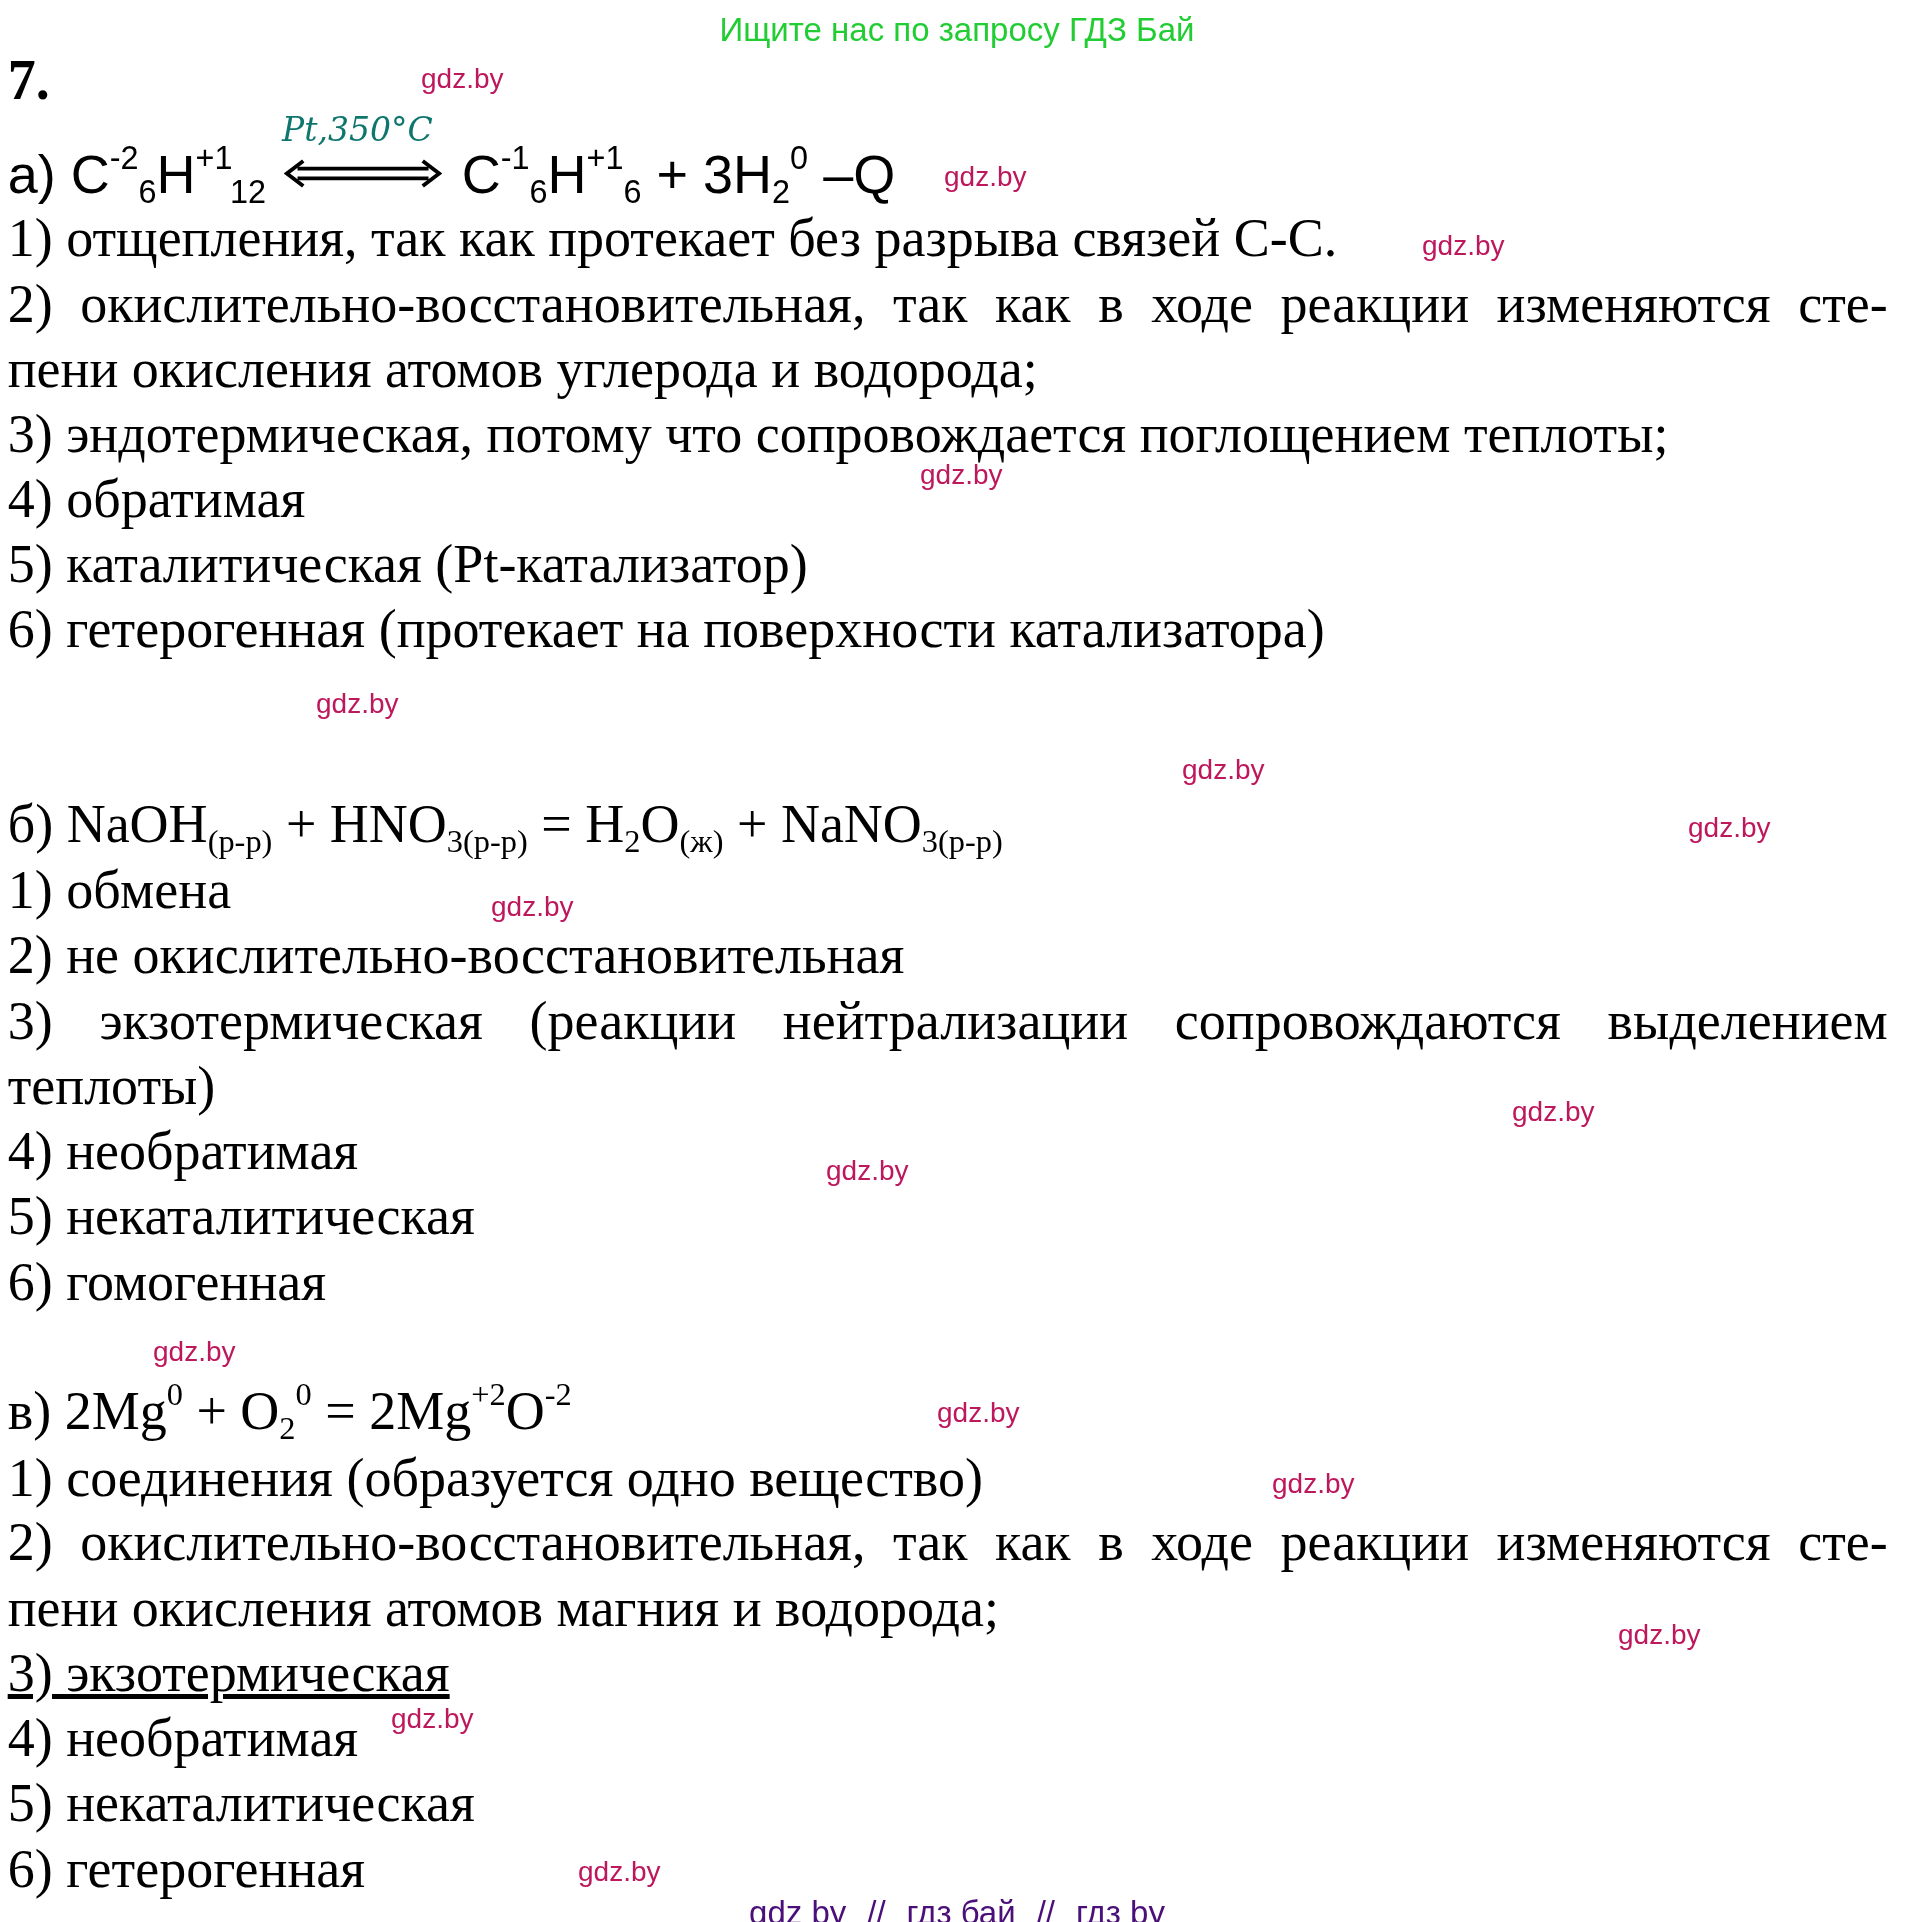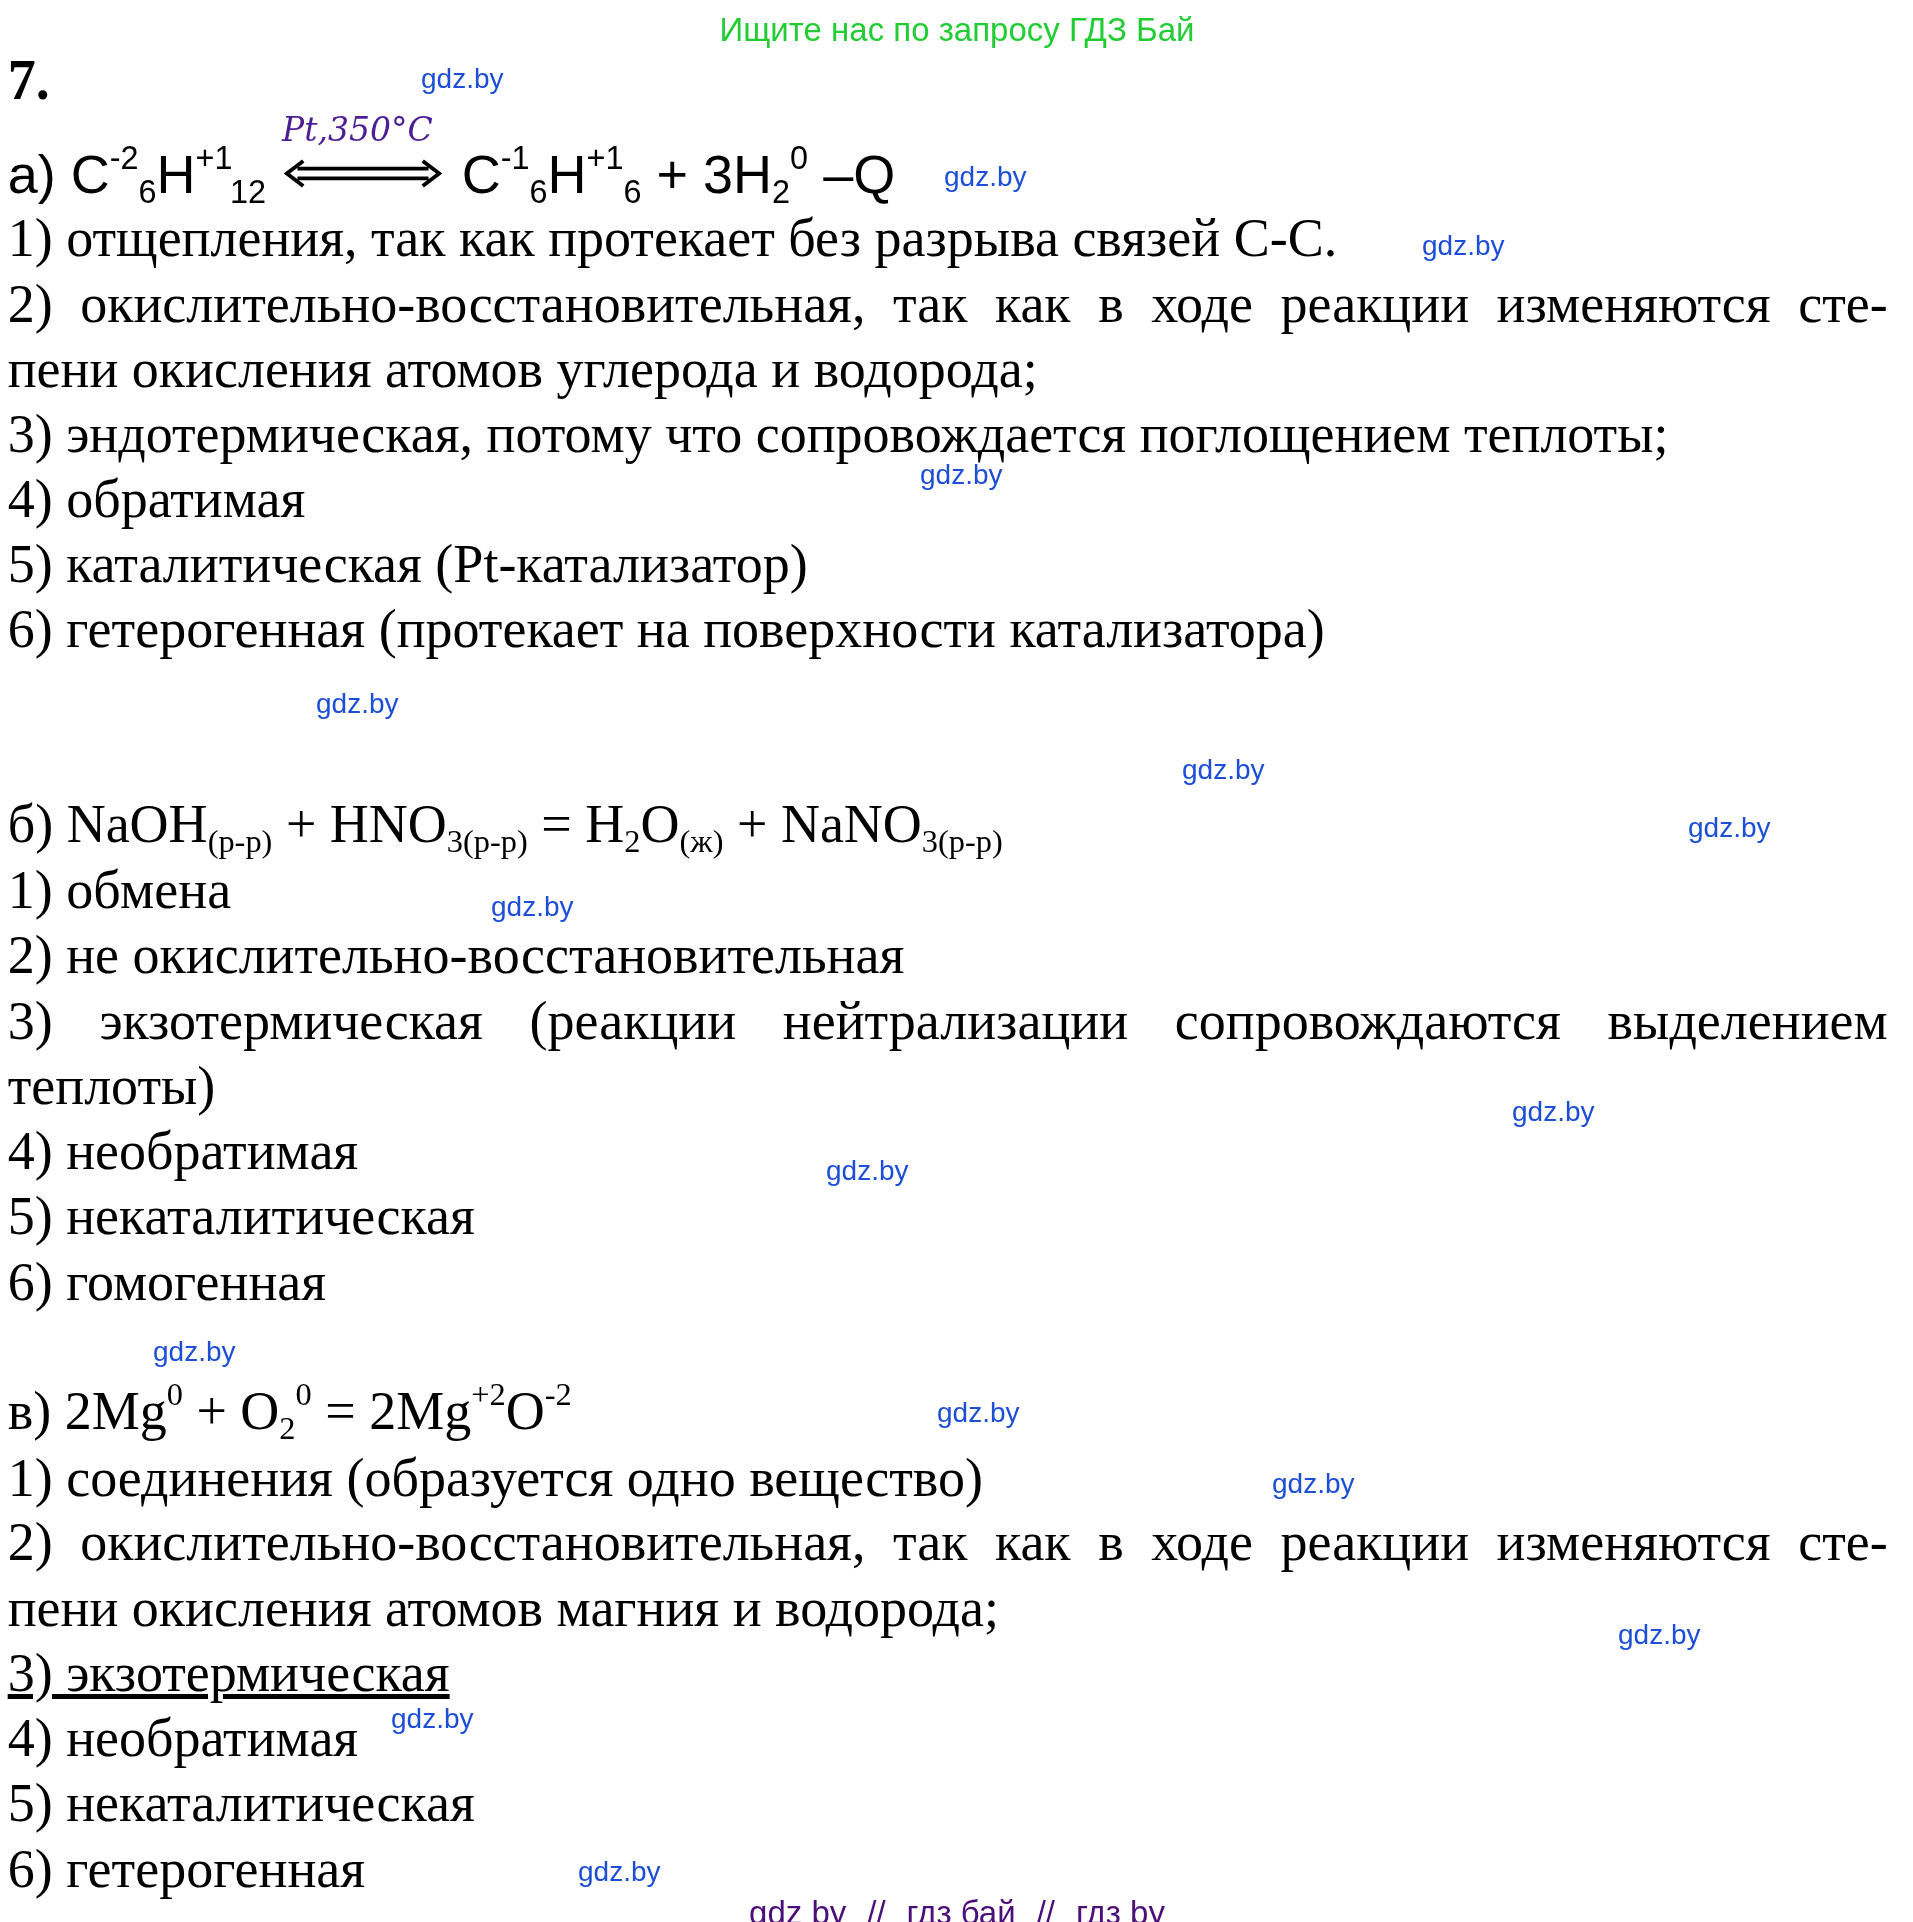--- a/index.html
+++ b/index.html
@@ -9,27 +9,27 @@
          font-family: "Liberation Sans", sans-serif; font-size: 33px; line-height: 39px; }
   .ftr { position: absolute; top: 1885px; left: 0; width: 1914px; text-align: center;
          font-family: "Liberation Sans", sans-serif; font-size: 33px; line-height: 39px; }
   .ftr .sep { margin: 0 21px; }
   .num { position: absolute; left: 7.7px; top: 44px; font-family: "Liberation Serif", serif;
          font-weight: bold; font-size: 56px; line-height: 56px; color: #000; }
   .ln { position: absolute; left: 7.7px; font-family: "Liberation Serif", serif;
         font-size: 54px; line-height: 62px; color: #000; white-space: nowrap; }
   .ln.just { width: 1880px; text-align: justify; text-align-last: justify; white-space: normal; }
   .wm { position: absolute; font-family: "Liberation Sans", sans-serif; font-size: 28px;
-        line-height: 33px; color: #1d4ed8; }
+        line-height: 33px; color: #be185d; }
   sup, sub { font-size: 0.6em; line-height: 0; position: relative; vertical-align: baseline; }
   sup { top: -0.75em; }
   sub { top: 0.3em; }
   .phase { font-size: 0.6em; position: relative; top: 0.3em; }
   .cond { position: absolute; left: 282px; top: 102px; font-family: "DejaVu Serif", serif;
-          font-style: italic; font-size: 33px; line-height: 39px; color: #4c1d95; }
+          font-style: italic; font-size: 33px; line-height: 39px; color: #0f766e; }
   .arrow { position: absolute; left: 284px; top: 151px; width: 158px; height: 29px; }
   .eq-a { position: absolute; left: 7.7px; top: 135px; font-family: Liberation Sans, sans-serif;
           font-size: 54px; line-height: 62px; white-space: nowrap; }
   .eq-a .rhs { position: absolute; left: 454px; top: 0; white-space: nowrap; }
 </style>
 </head>
 <body>
 
 <div class="page">
 

